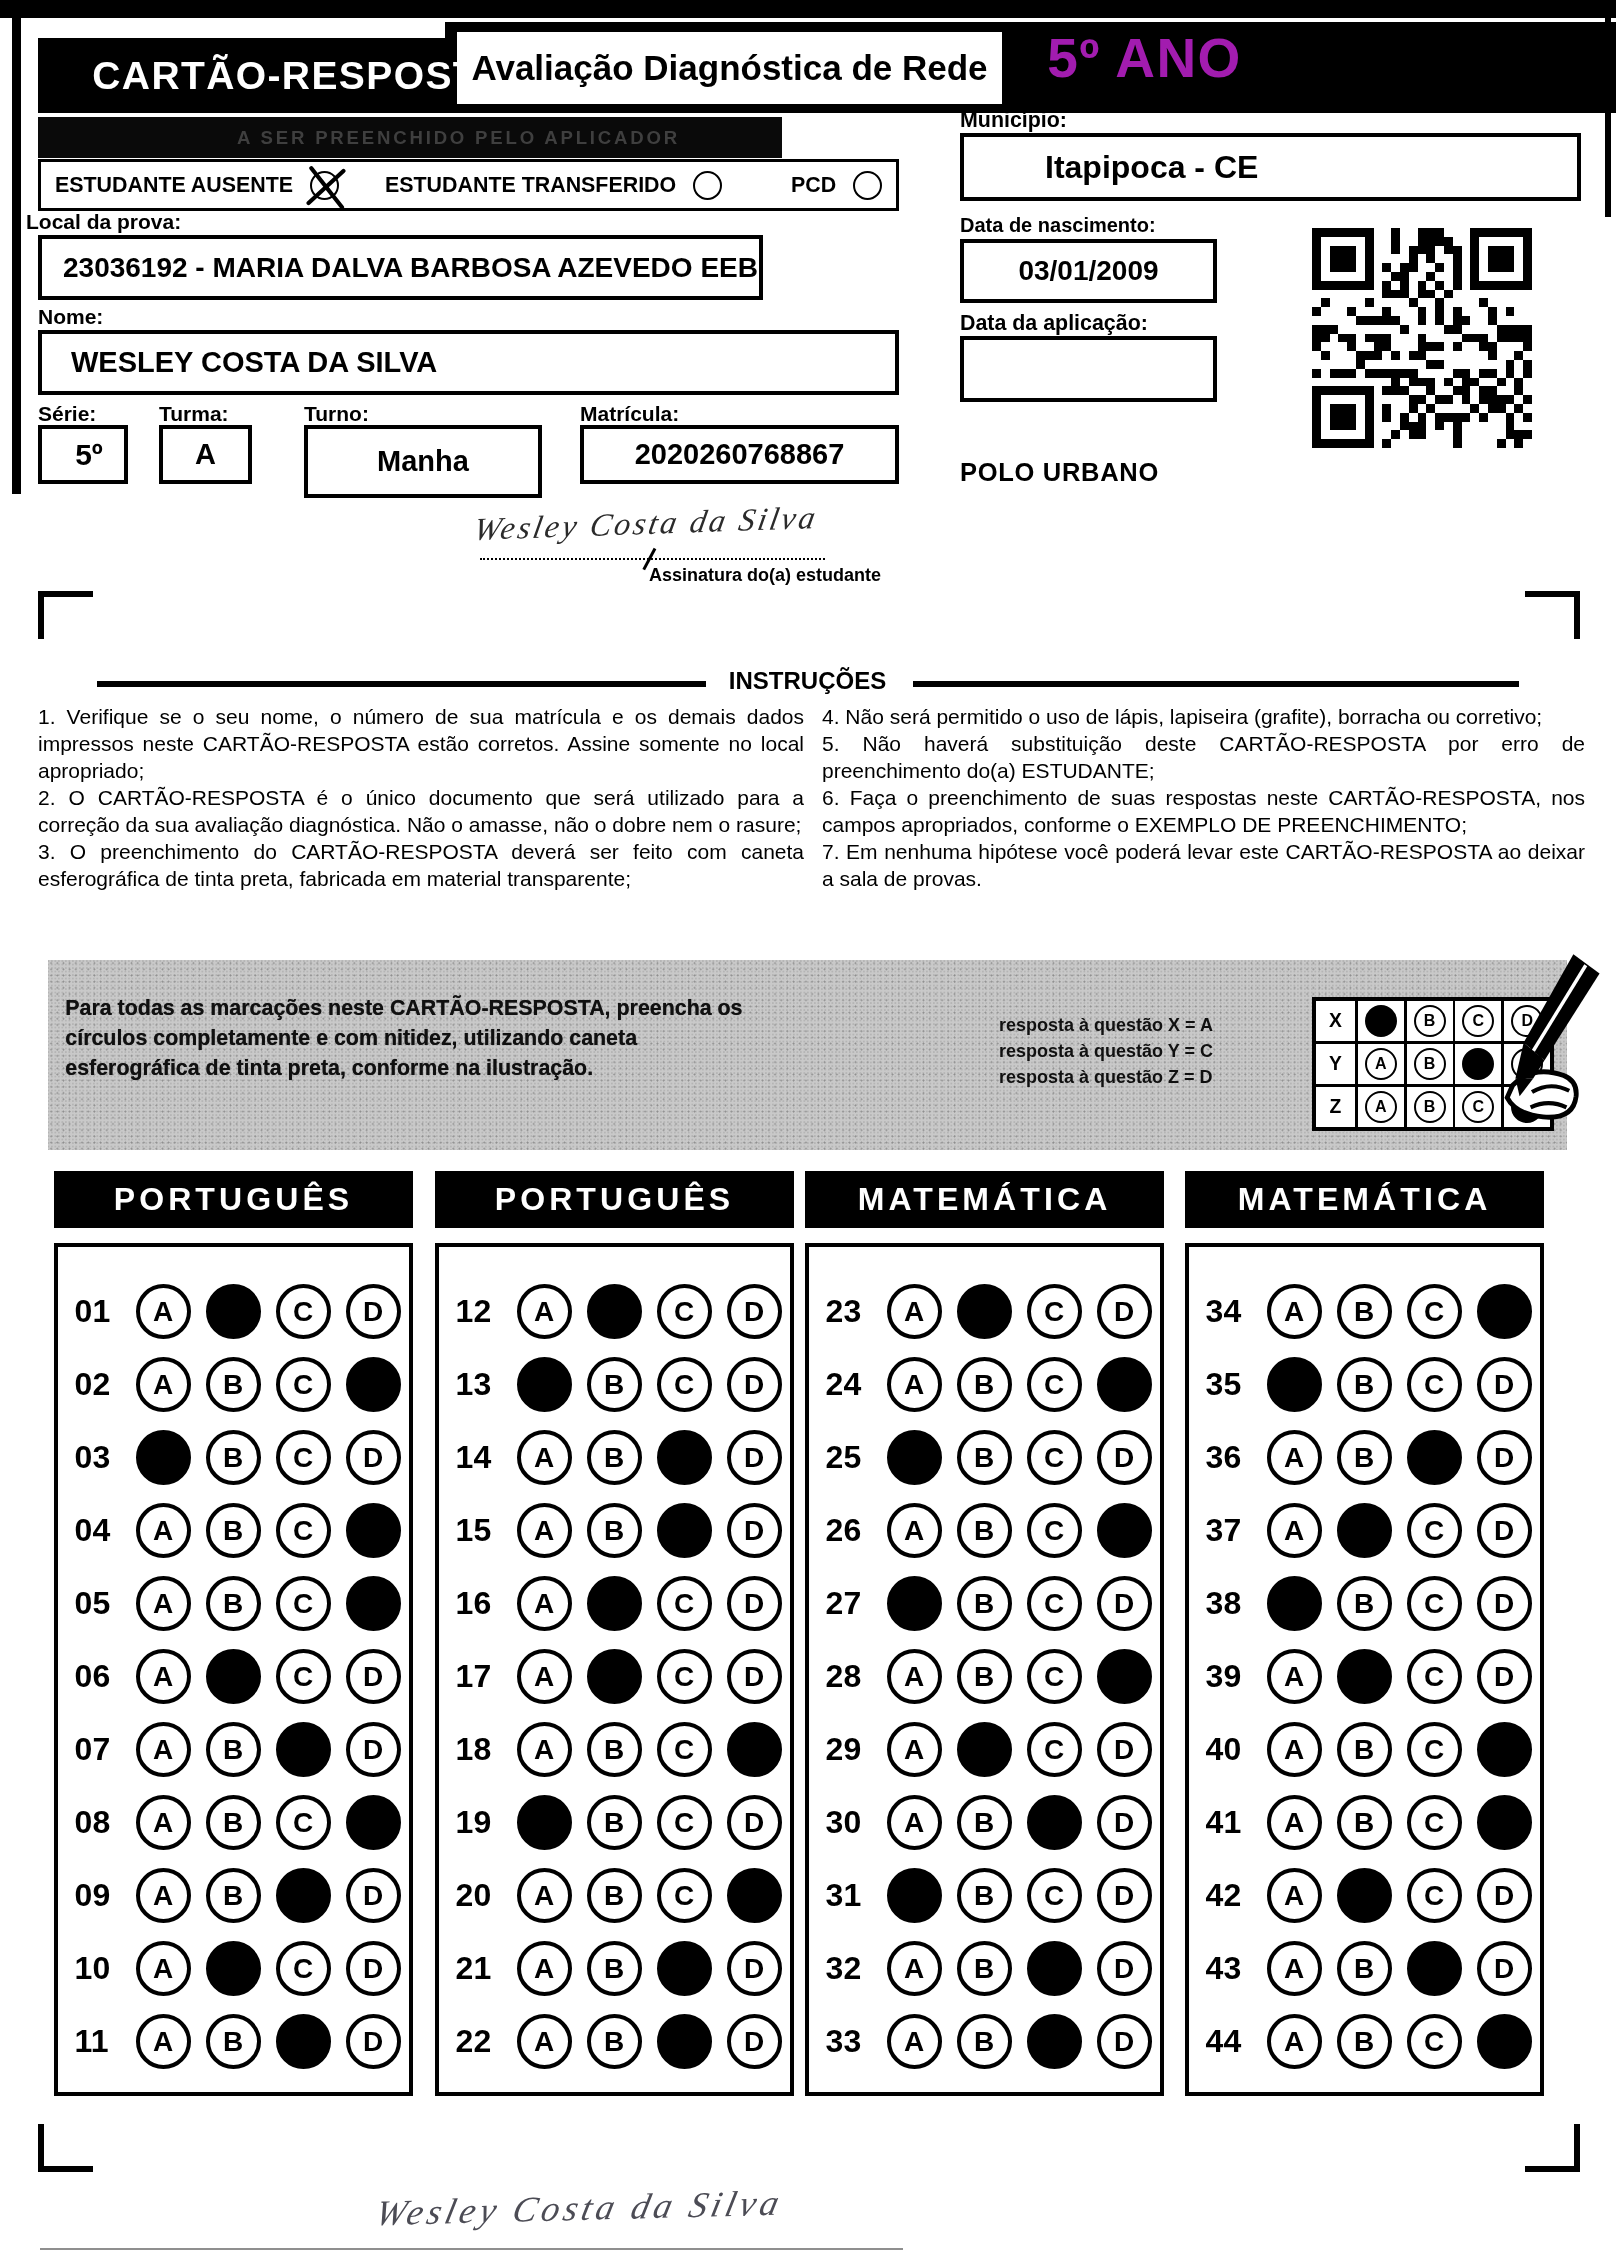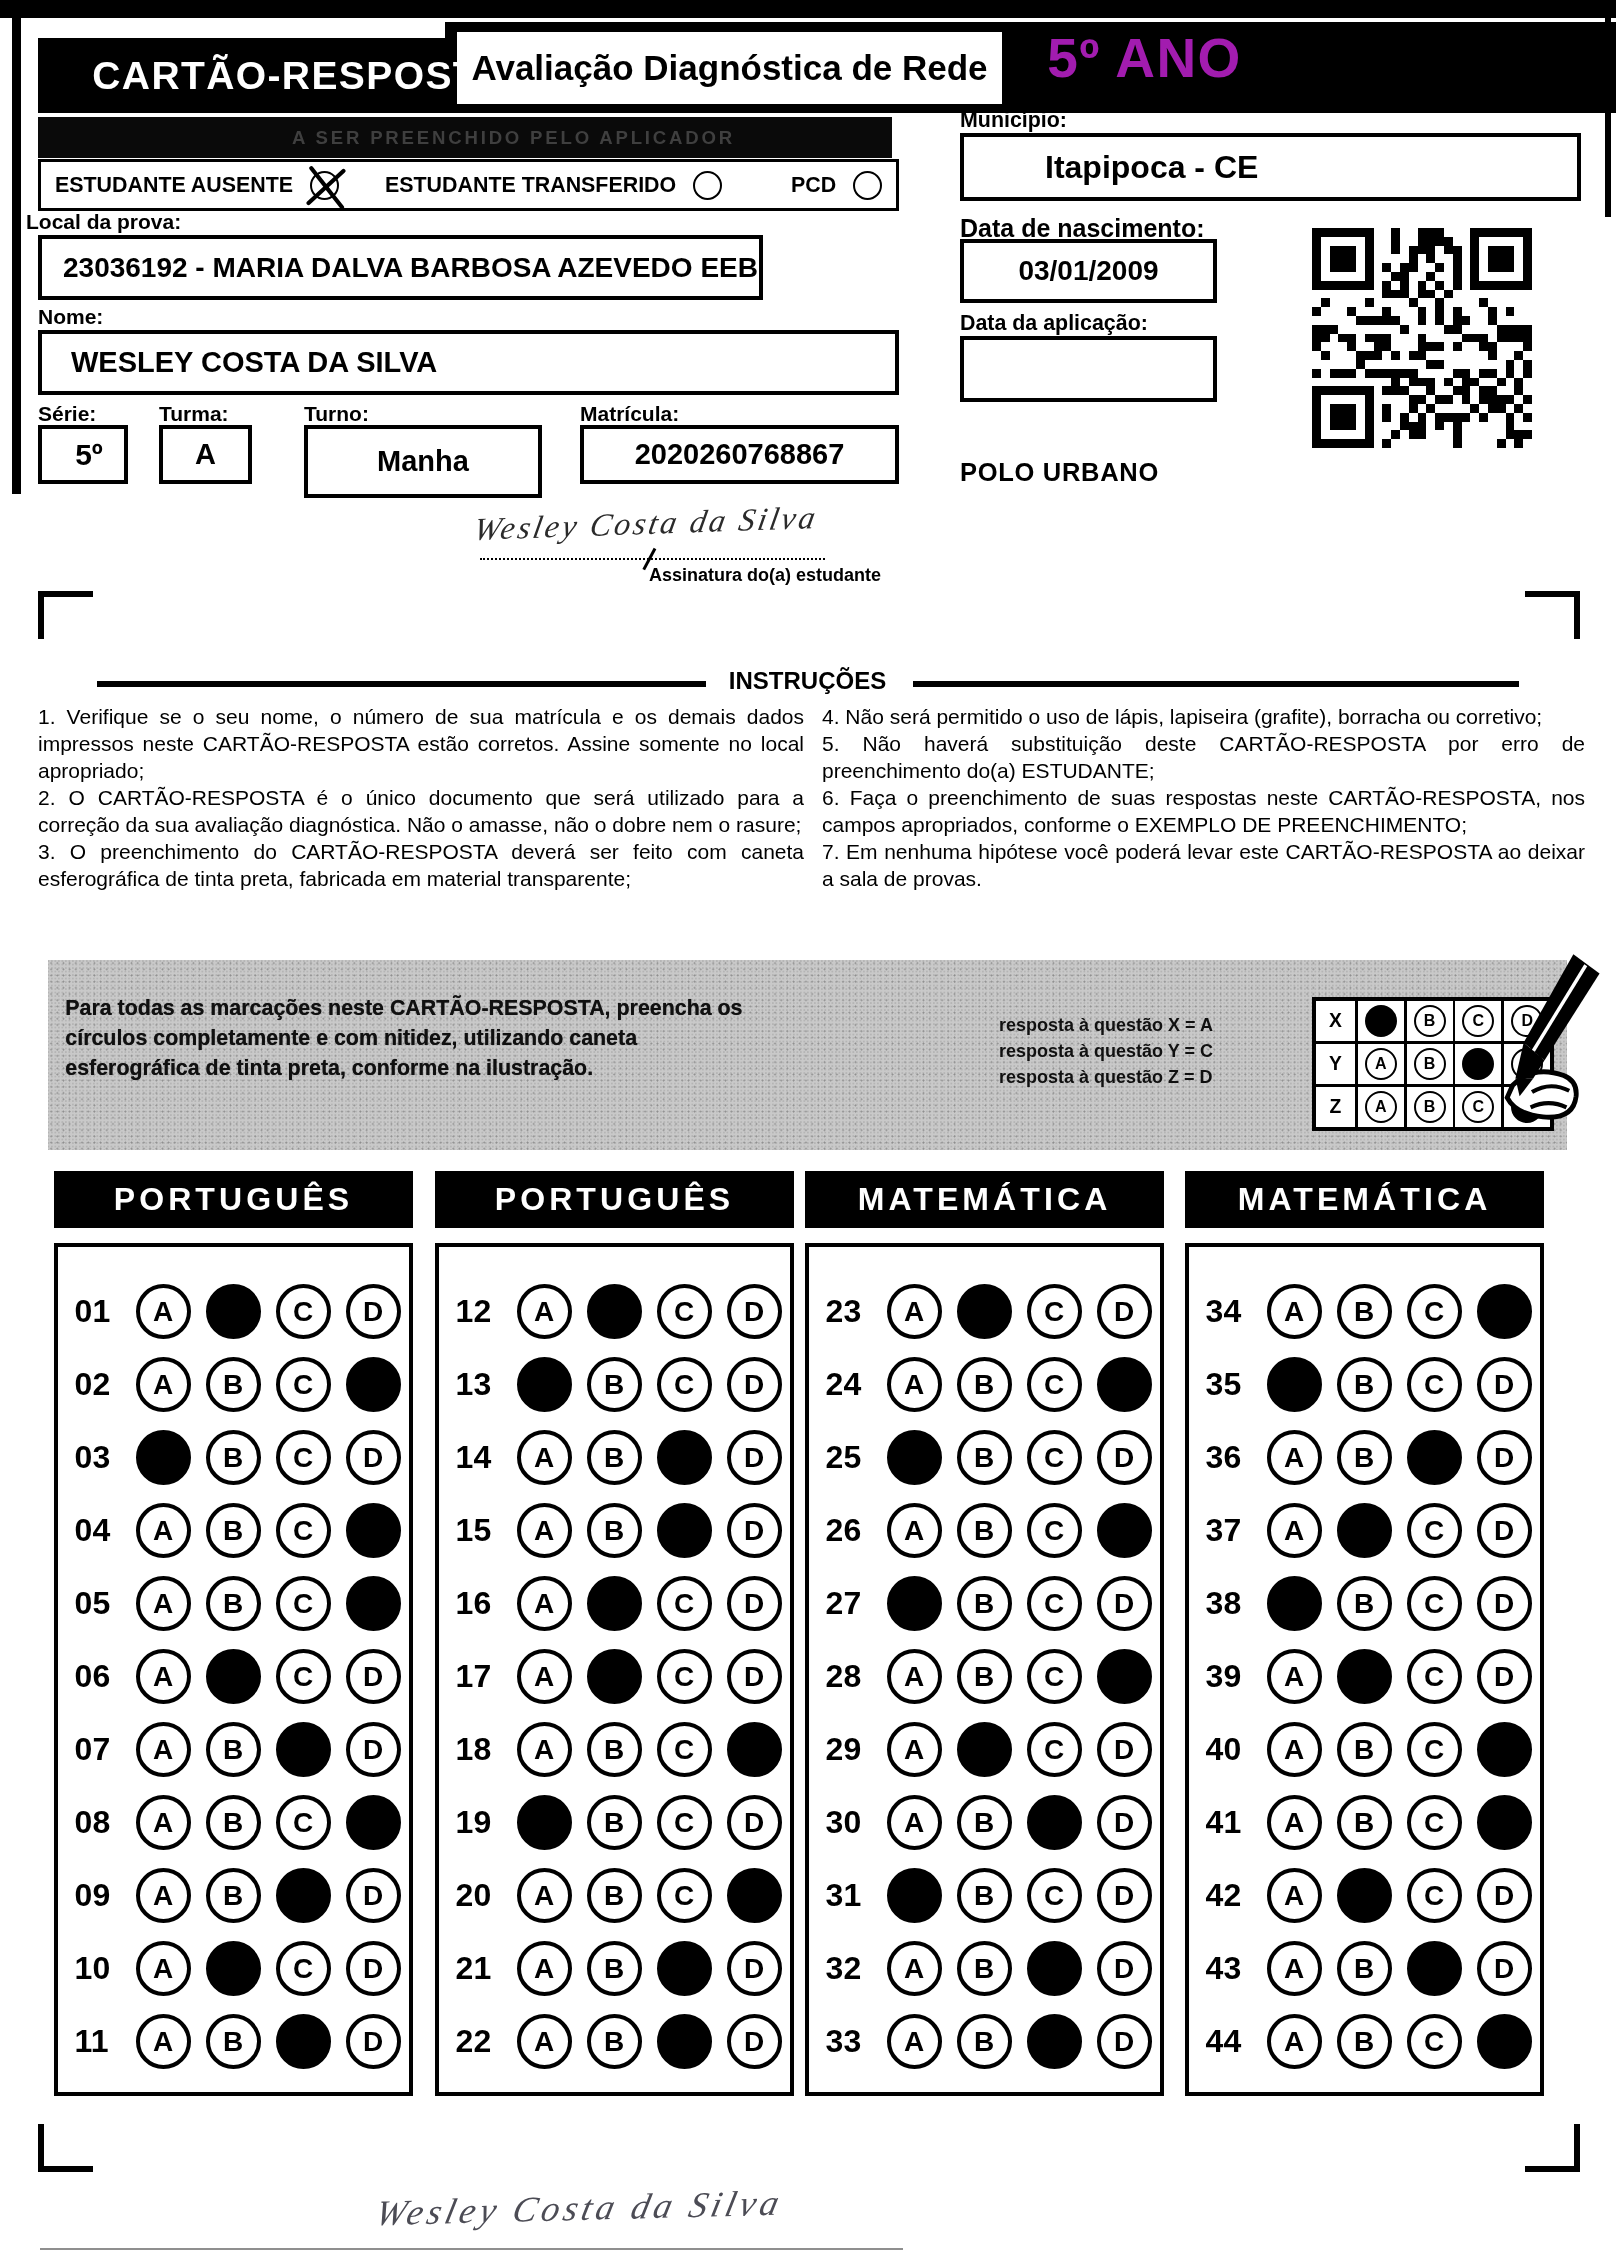--- a/index.html
+++ b/index.html
@@ -15,21 +15,21 @@
   
   #cartao-box{left:38px;top:38px;width:521px;height:75px;background:#000;color:#fff;
     font-size:39px;font-weight:bold;letter-spacing:1.4px;}
   #header-band{left:445px;top:22px;width:1171px;height:91px;background:#000;}
   #avaliacao-box{left:457px;top:32px;width:545px;height:72px;background:#fff;color:#000;
     font-size:35px;font-weight:bold;}
   #grade-box{left:1020px;top:22px;width:249px;height:72px;color:#a21caf;font-size:55px;
     font-weight:bold;letter-spacing:1.4px;}
 
   
-  #aplicador-bar{left:38px;top:117px;width:854px;height:41px;background:#0a0a0a;color:#3f3f3f;
+  #aplicador-bar{left:38px;top:117px;width:744px;height:41px;background:#0a0a0a;color:#3f3f3f;
     font-size:18.6px;font-weight:bold;letter-spacing:2.8px;display:flex;align-items:center;justify-content:center;padding-left:97px;box-sizing:border-box;}
   #status-box{left:38px;top:159px;width:861px;height:52px;}
   .status-group{position:absolute;top:0;height:46px;display:flex;align-items:center;gap:16.6px;}
   .status-label{font-weight:bold;font-size:21.4px;white-space:nowrap;}
   .chk{width:29px;height:29px;border:2.8px solid #000;border-radius:50%;box-sizing:border-box;position:relative;background:#fff;}
   .xmark{position:absolute;left:-8.3px;top:-8.3px;width:46px;height:46px;}
 
   
   .fieldbox{background:#fff;border:4.1px solid #000;box-sizing:border-box;display:flex;align-items:center;}
   #local-label{left:26px;top:210px;}
@@ -40,21 +40,21 @@
   #serie-box{left:38px;top:425px;width:90px;height:59px;justify-content:center;font-size:30px;font-weight:bold;padding-left:12px;}
   #turma-label{left:159px;top:402px;}
   #turma-box{left:159px;top:425px;width:93px;height:59px;justify-content:center;font-size:29px;font-weight:bold;}
   #turno-label{left:304px;top:402px;}
   #turno-box{left:304px;top:425px;width:238px;height:73px;justify-content:center;font-size:29px;font-weight:bold;}
   #matricula-label{left:580px;top:402px;}
   #matricula-box{left:580px;top:425px;width:319px;height:59px;justify-content:center;font-size:29px;font-weight:bold;}
 
   #municipio-label{left:960px;top:108px;font-size:21.4px;}
   #municipio-box{left:960px;top:133px;width:621px;height:68px;padding-left:81px;font-size:32px;font-weight:bold;}
-  #nascimento-label{left:960px;top:214px;font-size:25px;}
+  #nascimento-label{left:960px;top:214px;font-size:20px;}
   #nascimento-box{left:960px;top:239px;width:257px;height:64px;justify-content:center;font-size:28px;font-weight:bold;}
   #aplicacao-label{left:960px;top:311px;font-size:21.4px;}
   #aplicacao-box{left:960px;top:336px;width:257px;height:66px;justify-content:center;font-size:30px;font-weight:bold;}
   #polo-text{left:960px;top:458px;font-size:25.5px;font-weight:bold;letter-spacing:0.7px;}
 
   #qr{left:1312px;top:228px;width:220px;height:220px;}
 
   
   #sig-script{left:470px;top:505px;width:352px;text-align:center;
     font-family:"Liberation Serif", serif;font-style:italic;font-size:32px;color:#2b2b2b;

